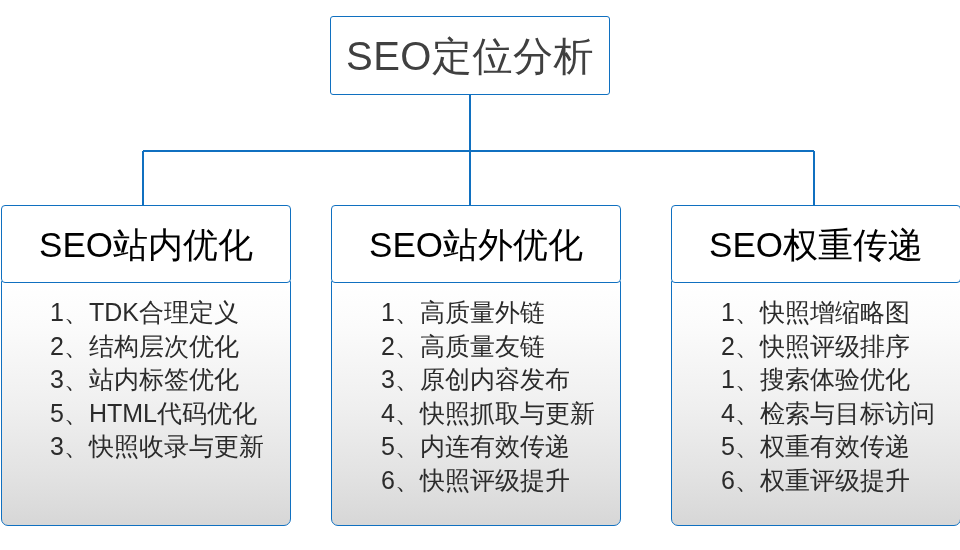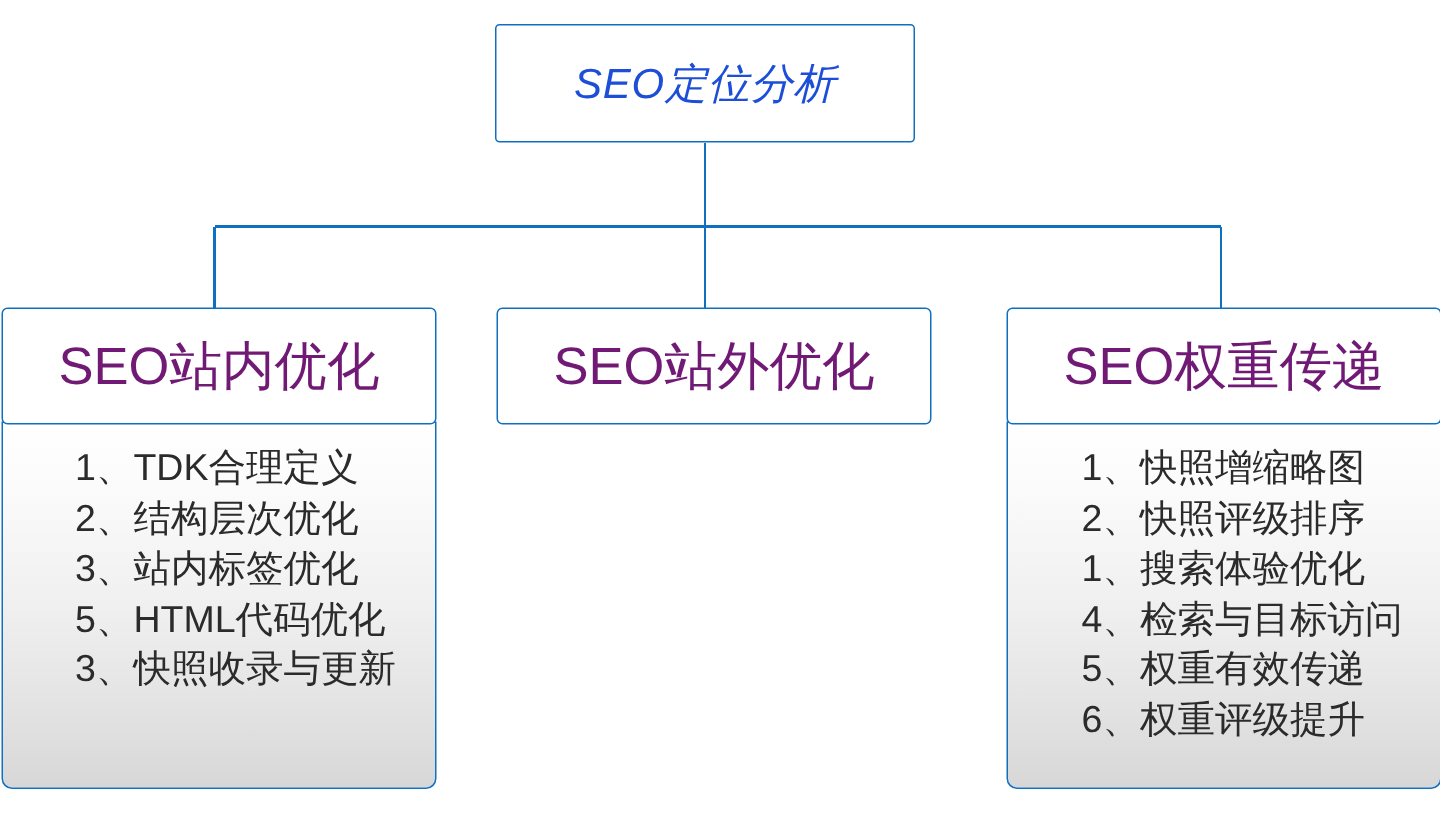--- a/index.html
+++ b/index.html
@@ -40,26 +40,25 @@
     height: 79px;
     box-sizing: border-box;
     border: 1.6px solid #1070c0;
     border-radius: 3px;
     background: #ffffff;
     display: flex;
     align-items: center;
     justify-content: center;
   }
   .root-title {
-    font-size: 28px;
-    color: #1d4ed8;
+    font-size: 40px;
+    color: #404040;
     letter-spacing: 0.5px;
     line-height: 1;
     white-space: nowrap;
-    font-style: italic;
   }
 
   
   .branch {
     position: absolute;
     top: 205px;
     width: 290px;
   }
   .branch-1 { left: 1px; }
   .branch-2 { left: 331px; }
@@ -72,21 +71,21 @@
     border-radius: 4px;
     background: #ffffff;
     display: flex;
     align-items: center;
     justify-content: center;
     position: relative;
     z-index: 2;
   }
   .branch-header-title {
     font-size: 35px;
-    color: #701a75;
+    color: #000000;
     line-height: 1;
     white-space: nowrap;
   }
 
   .branch-list {
     box-sizing: border-box;
     margin-top: -1.6px;
     height: 245px;
     border: 1.6px solid #1070c0;
     border-radius: 0 0 7px 7px;
@@ -142,20 +141,30 @@
         <div class="list-item">5、HTML代码优化</div>
         <div class="list-item">3、快照收录与更新</div>
       </div>
     </div>
   </div>
 
   <div class="branch branch-2">
     <div class="branch-header">
       <div class="branch-header-title">SEO站外优化</div>
     </div>
+    <div class="branch-list">
+      <div class="branch-list-inner">
+        <div class="list-item">1、高质量外链</div>
+        <div class="list-item">2、高质量友链</div>
+        <div class="list-item">3、原创内容发布</div>
+        <div class="list-item">4、快照抓取与更新</div>
+        <div class="list-item">5、内连有效传递</div>
+        <div class="list-item">6、快照评级提升</div>
+      </div>
+    </div>
   </div>
 
   <div class="branch branch-3">
     <div class="branch-header">
       <div class="branch-header-title">SEO权重传递</div>
     </div>
     <div class="branch-list">
       <div class="branch-list-inner">
         <div class="list-item">1、快照增缩略图</div>
         <div class="list-item">2、快照评级排序</div>

